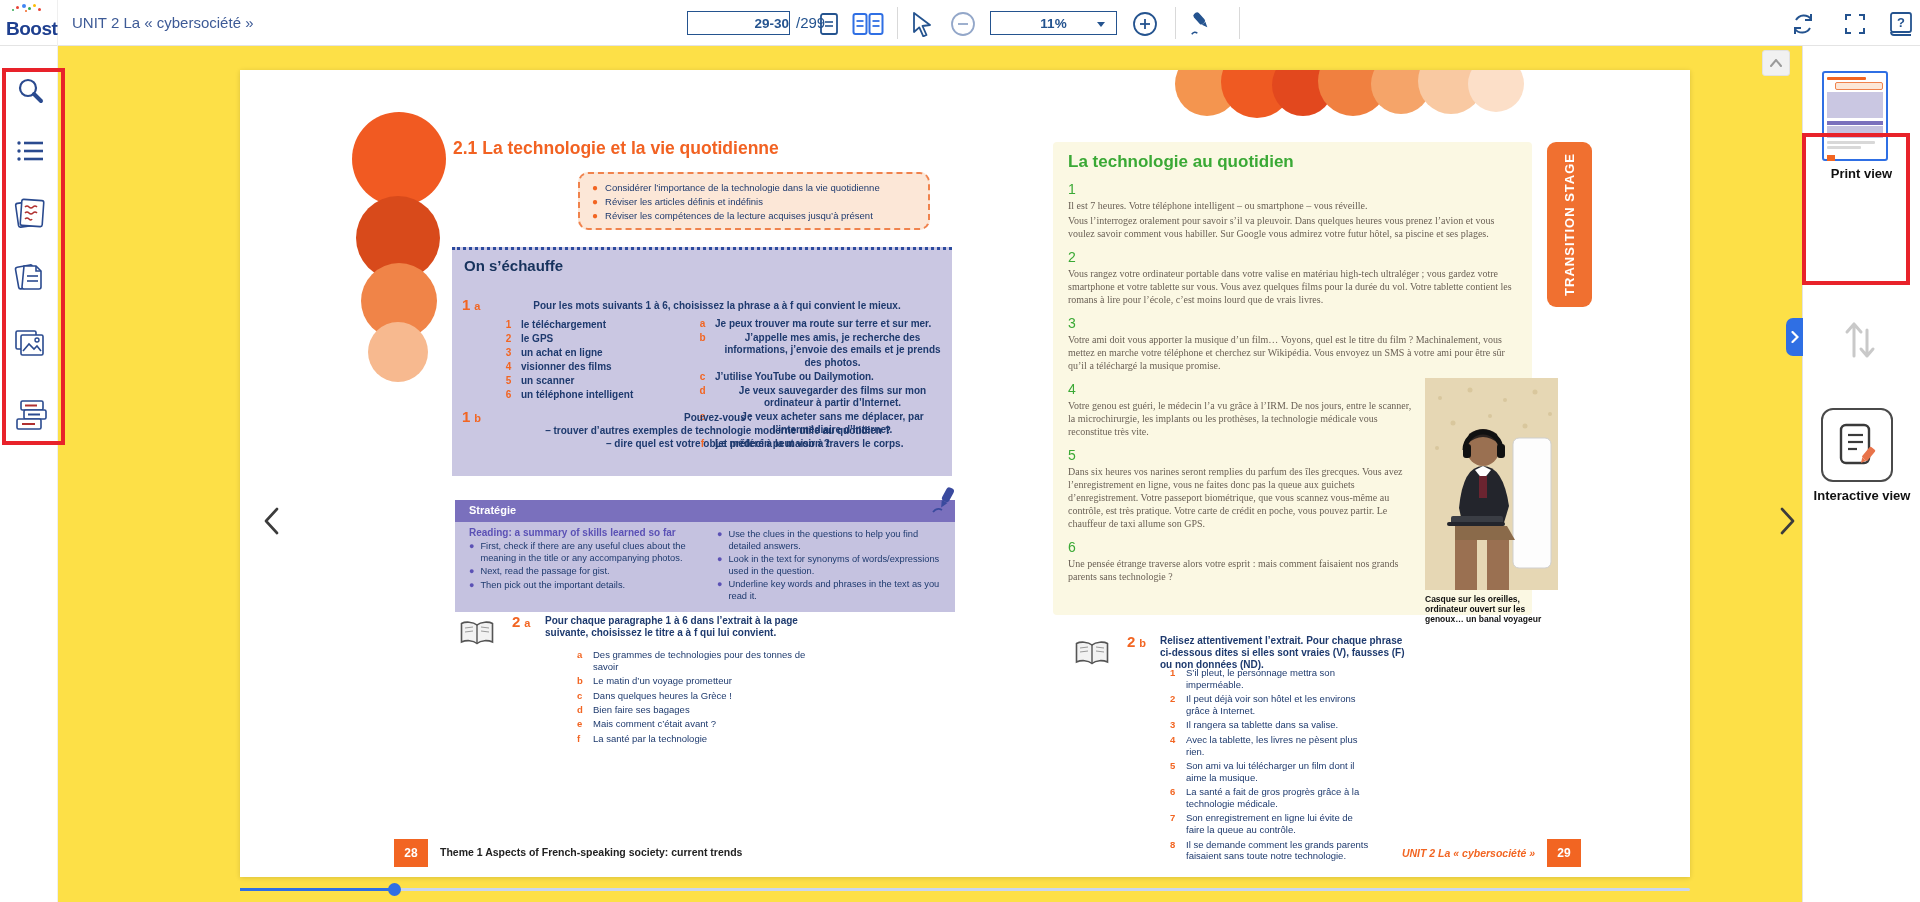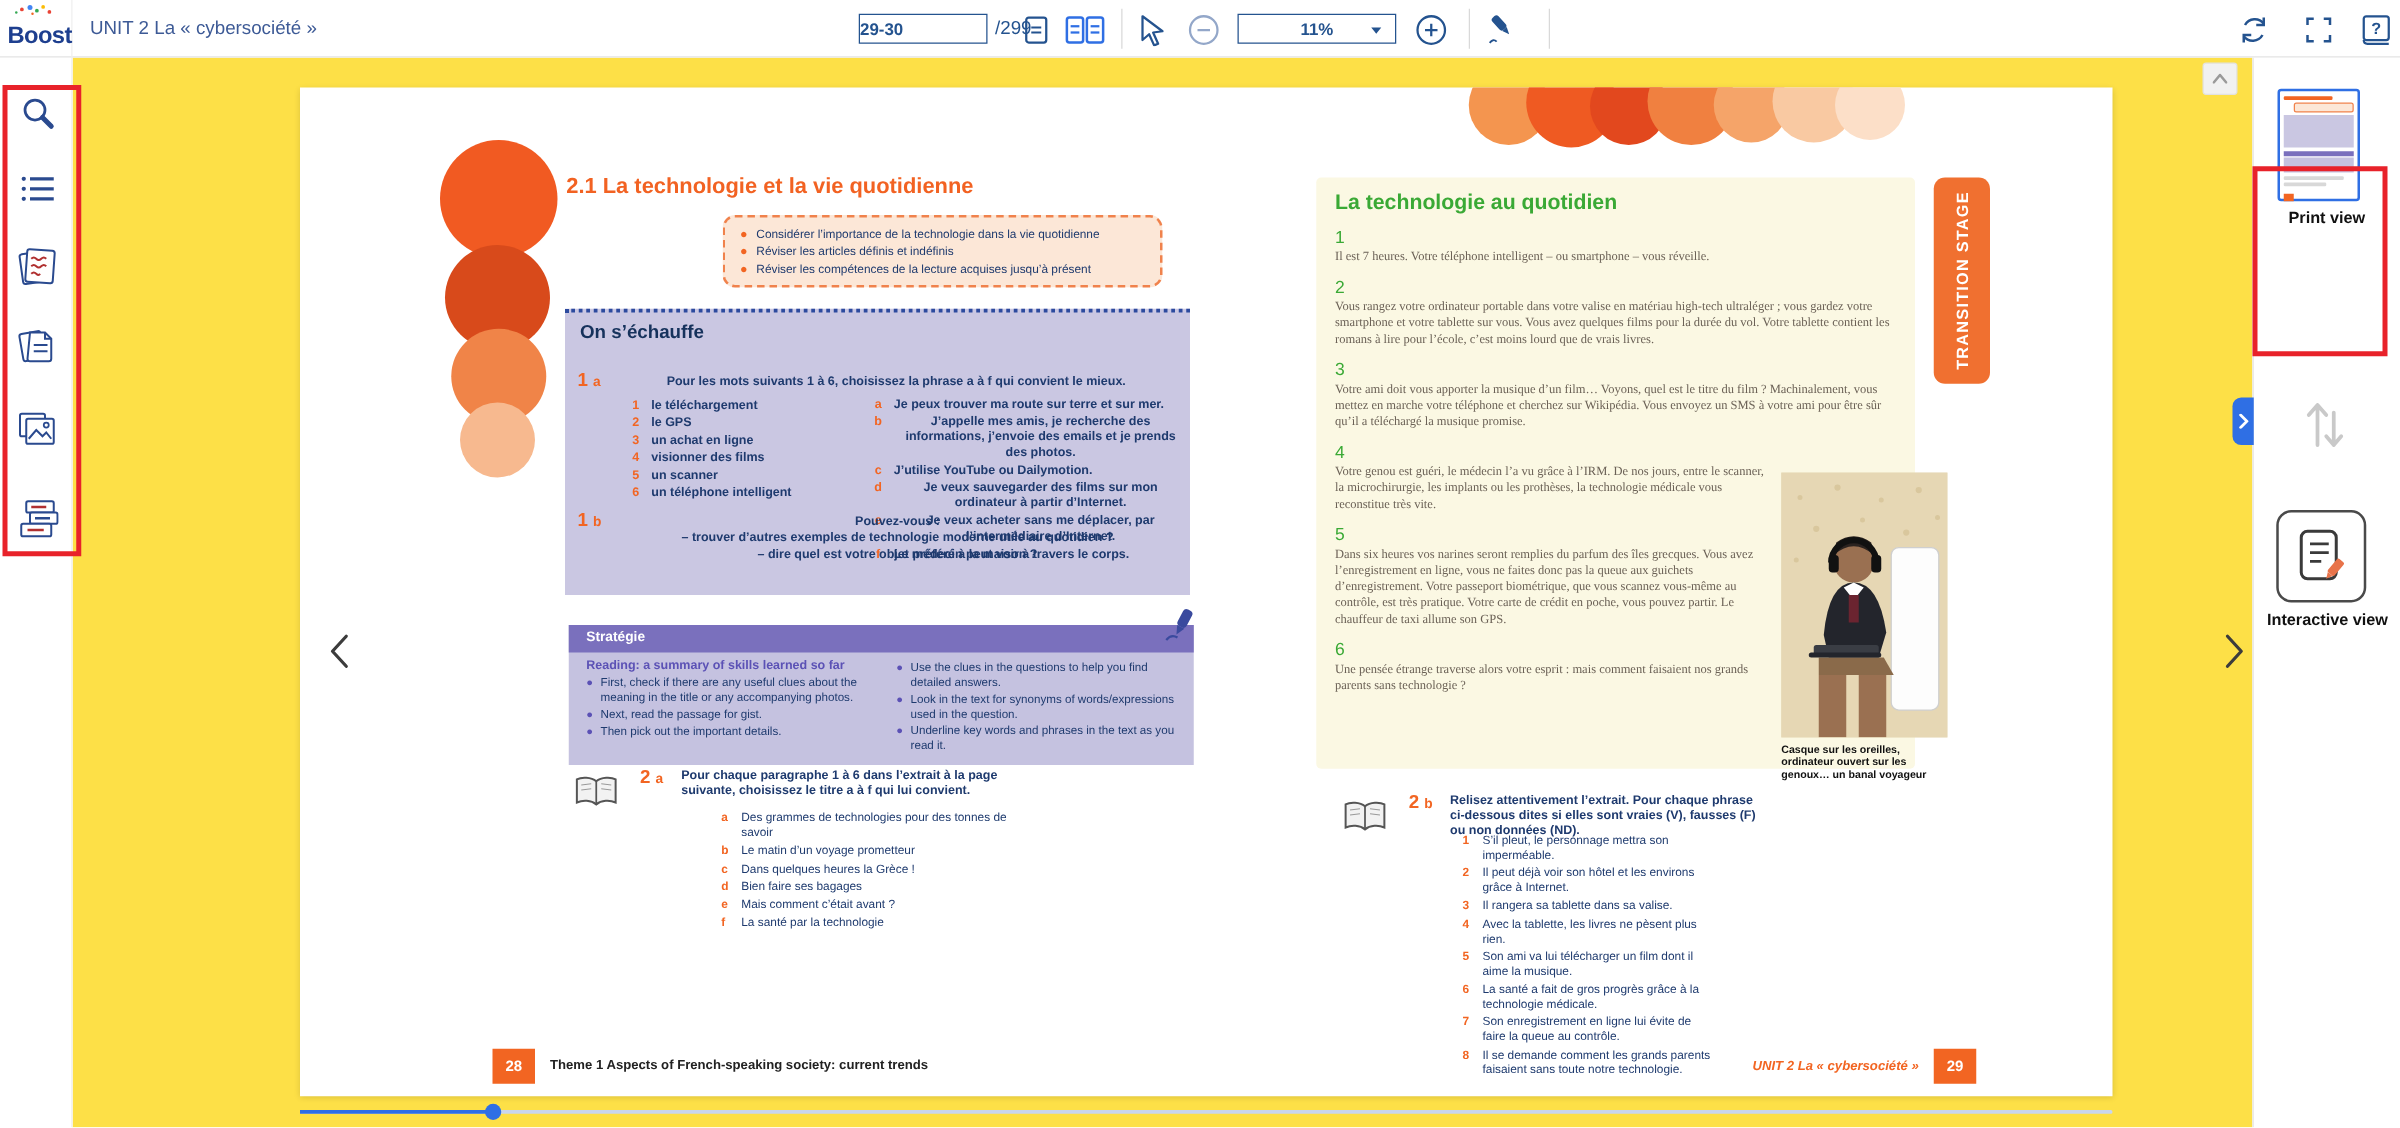--- a/index.html
+++ b/index.html
@@ -5,21 +5,21 @@
   * { margin:0; padding:0; box-sizing:border-box; }
   body { font-family:"Liberation Sans", sans-serif; background:#fff; }
   #app { position:relative; width:1920px; height:902px; overflow:hidden; background:#fff; }
 
   
   .toolbar { position:absolute; left:0; top:0; width:1920px; height:46px; background:#fff; border-bottom:1px solid #e4e4e4; z-index:30; }
   .logo-area { position:absolute; left:0; top:0; width:58px; height:46px; border-right:1px solid #efefef; }
   .logo-text { position:absolute; left:6px; top:18px; font-size:19px; font-weight:800; color:#1e3f8f; letter-spacing:-0.5px; }
   .logo-dots span { position:absolute; border-radius:50%; }
   .doc-title { position:absolute; left:72px; top:14px; font-size:15px; color:#3d5a96; }
-  .page-input { position:absolute; left:687px; top:11px; width:103px; height:24px; border:1.5px solid #24538f; background:#fff; color:#24538f; font-size:13.5px; font-weight:600; text-align:left; font-family:"Liberation Sans",sans-serif; }
+  .page-input { position:absolute; left:687px; top:11px; width:103px; height:24px; border:1.5px solid #24538f; background:#fff; color:#24538f; font-size:13.5px; font-weight:600; text-align:right; font-family:"Liberation Sans",sans-serif; }
   .page-total { position:absolute; left:796px; top:14px; font-size:15px; color:#24538f; }
   .tb-icon { position:absolute; top:10px; width:28px; height:28px; display:flex; align-items:center; justify-content:center; cursor:pointer; }
   .tb-sep { position:absolute; top:7px; width:1px; height:32px; background:#d9d9d9; }
   .zoom-box { position:absolute; left:990px; top:11px; width:127px; height:24px; border:1.5px solid #24538f; display:flex; align-items:center; justify-content:center; gap:26px; color:#24538f; font-size:13.5px; font-weight:600; cursor:pointer; }
   .zoom-caret { position:absolute; right:10px; top:9px; }
 
   
   .sidebar { position:absolute; left:0; top:46px; width:58px; height:856px; background:#fff; border-right:1px solid #efefef; z-index:20; }
   .side-btn { position:absolute; left:13px; width:34px; height:34px; display:flex; align-items:center; justify-content:center; cursor:pointer; }
 
@@ -462,20 +462,21 @@
       </div>
 
       <div class="lp-footer-box">28</div>
       <div class="lp-footer-text">Theme 1 Aspects of French-speaking society: current trends</div>
 
       <div class="article">
         <div class="art-title">La technologie au quotidien</div>
         <div class="art-p">
             <div class="art-num">1</div>
             <div class="art-t">Il est 7 heures. Votre téléphone intelligent – ou smartphone – vous réveille.</div>
+            <div class="art-t">Vous l’interrogez oralement pour savoir s’il va pleuvoir. Dans quelques heures vous prenez l’avion et vous voulez savoir comment vous habiller. Sur Google vous admirez votre futur hôtel, sa piscine et ses plages.</div>
           </div>
           <div class="art-p">
             <div class="art-num">2</div>
             <div class="art-t">Vous rangez votre ordinateur portable dans votre valise en matériau high-tech ultraléger ; vous gardez votre smartphone et votre tablette sur vous. Vous avez quelques films pour la durée du vol. Votre tablette contient les romans à lire pour l’école, c’est moins lourd que de vrais livres.</div>
           </div>
           <div class="art-p">
             <div class="art-num">3</div>
             <div class="art-t">Votre ami doit vous apporter la musique d’un film… Voyons, quel est le titre du film ? Machinalement, vous mettez en marche votre téléphone et cherchez sur Wikipédia. Vous envoyez un SMS à votre ami pour être sûr qu’il a téléchargé la musique promise.</div>
           </div>
           <div class="art-p">

